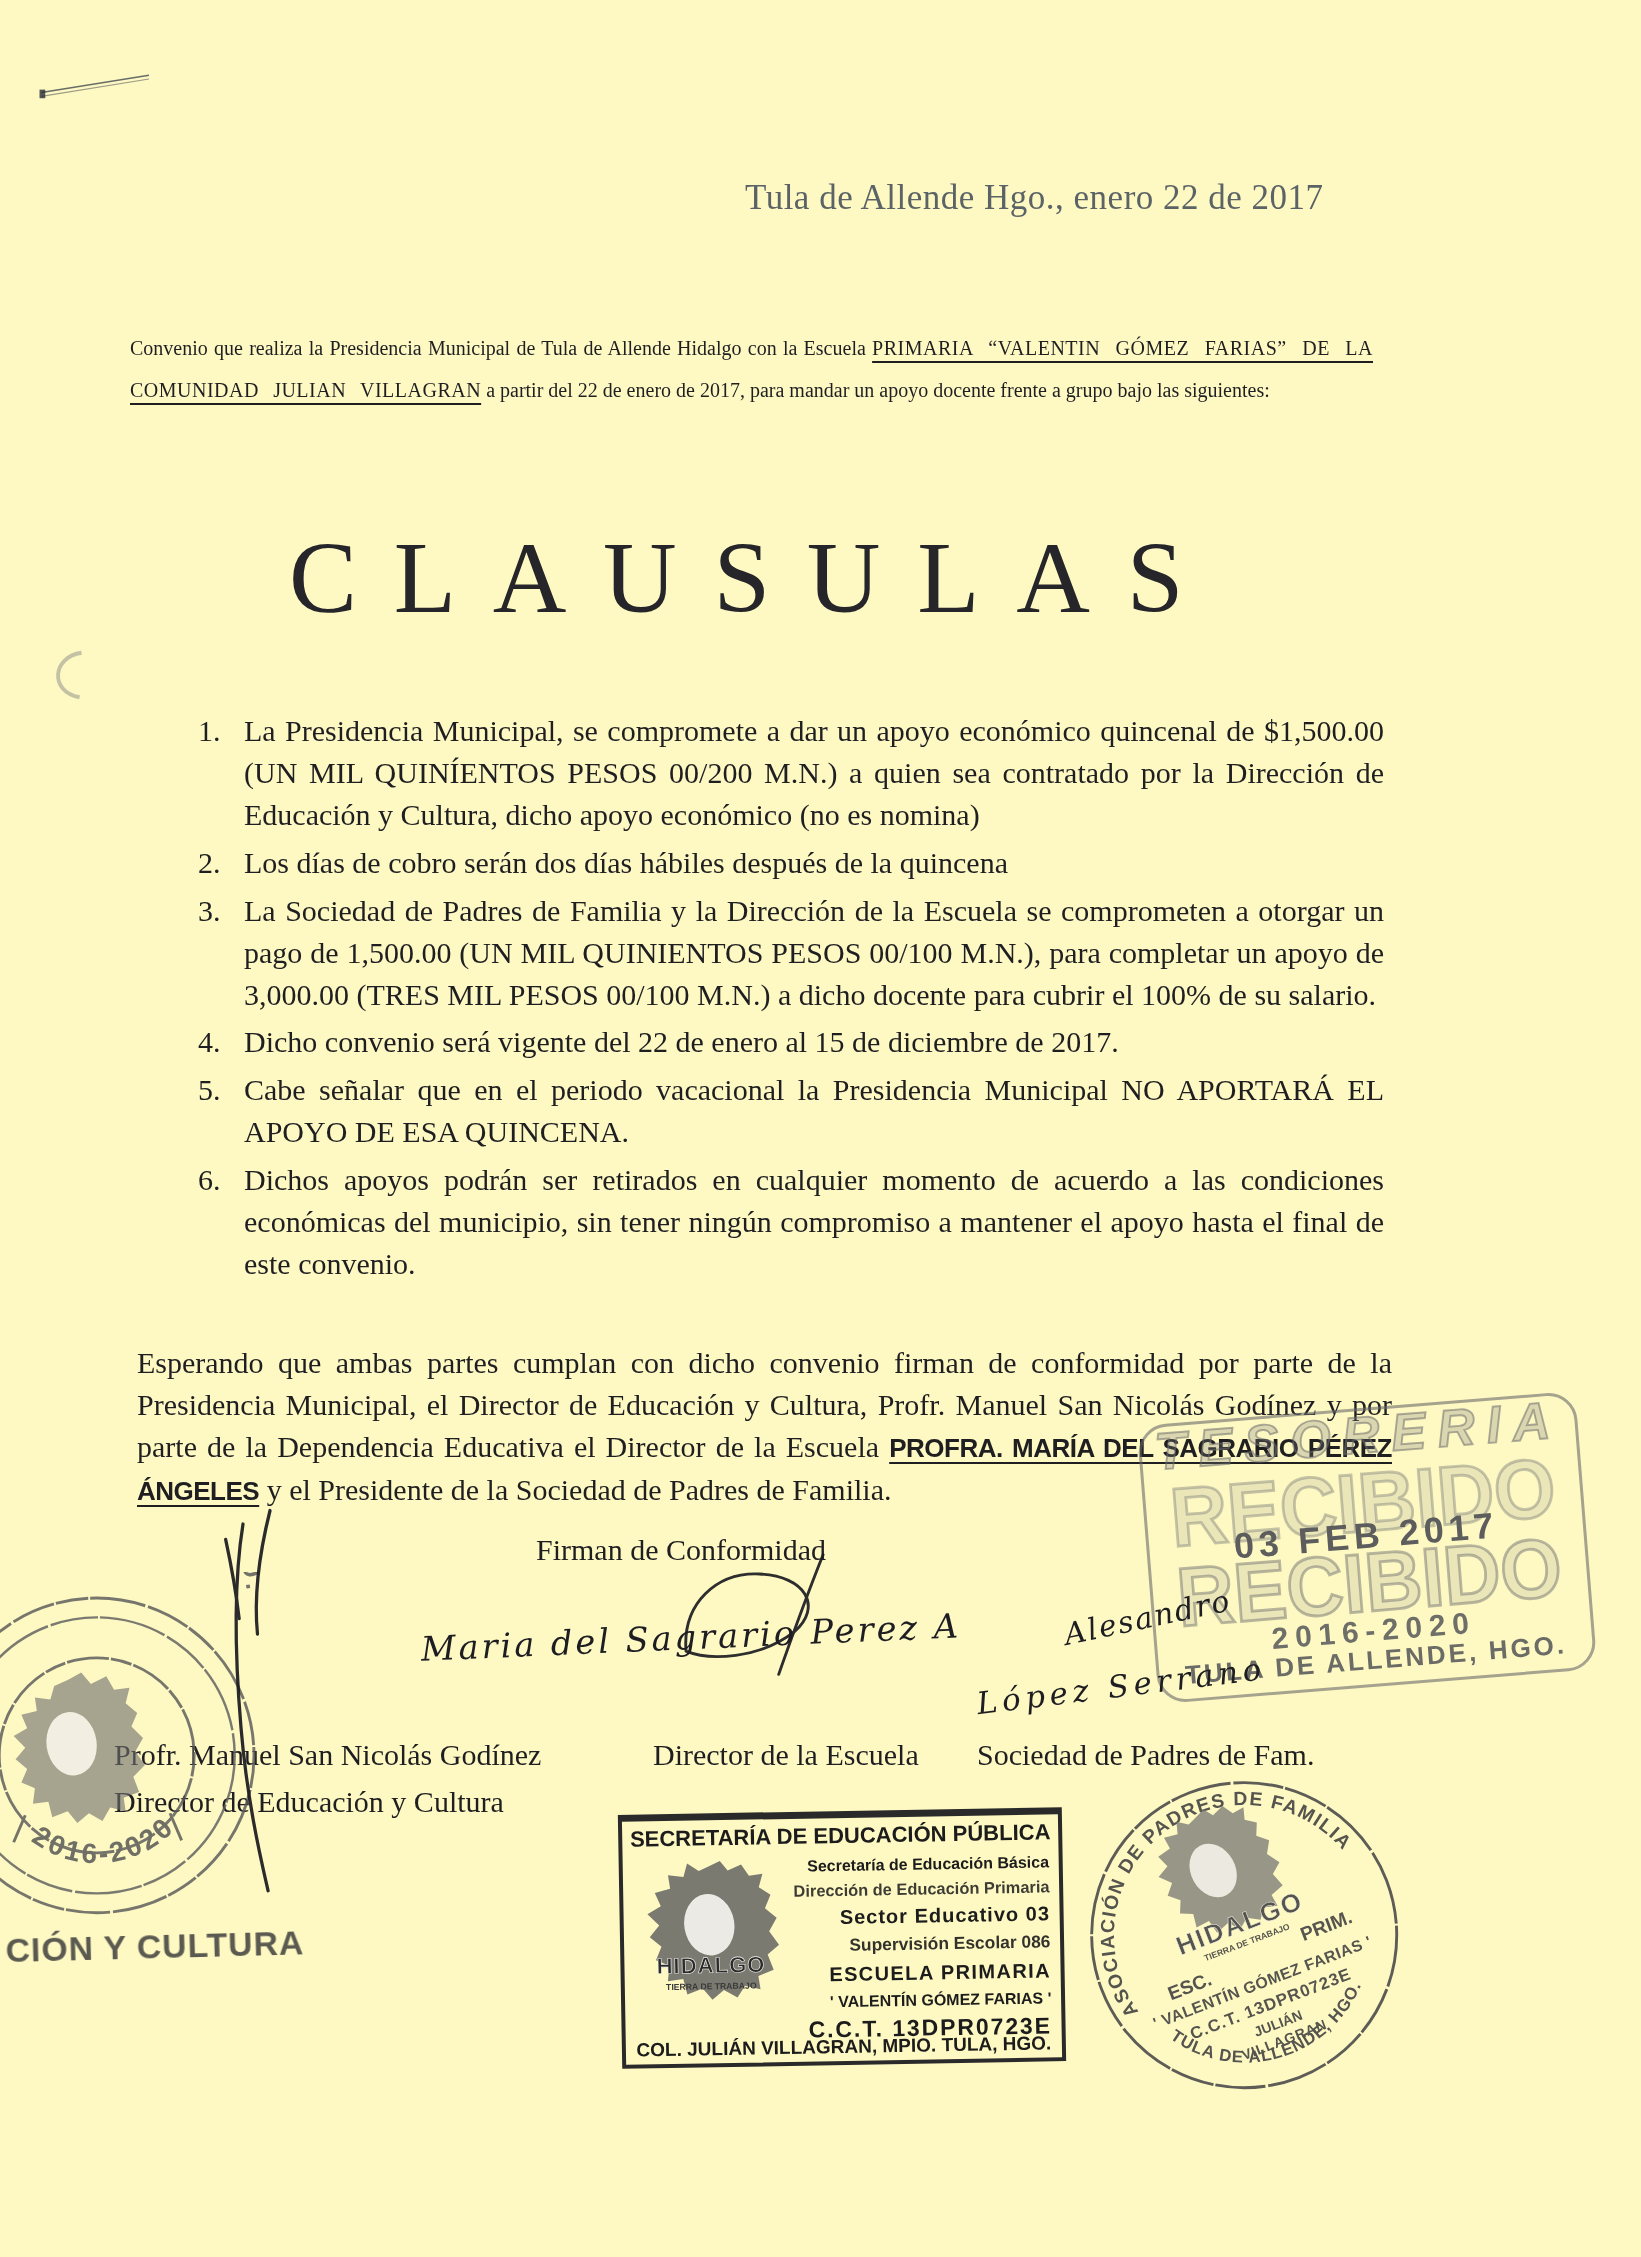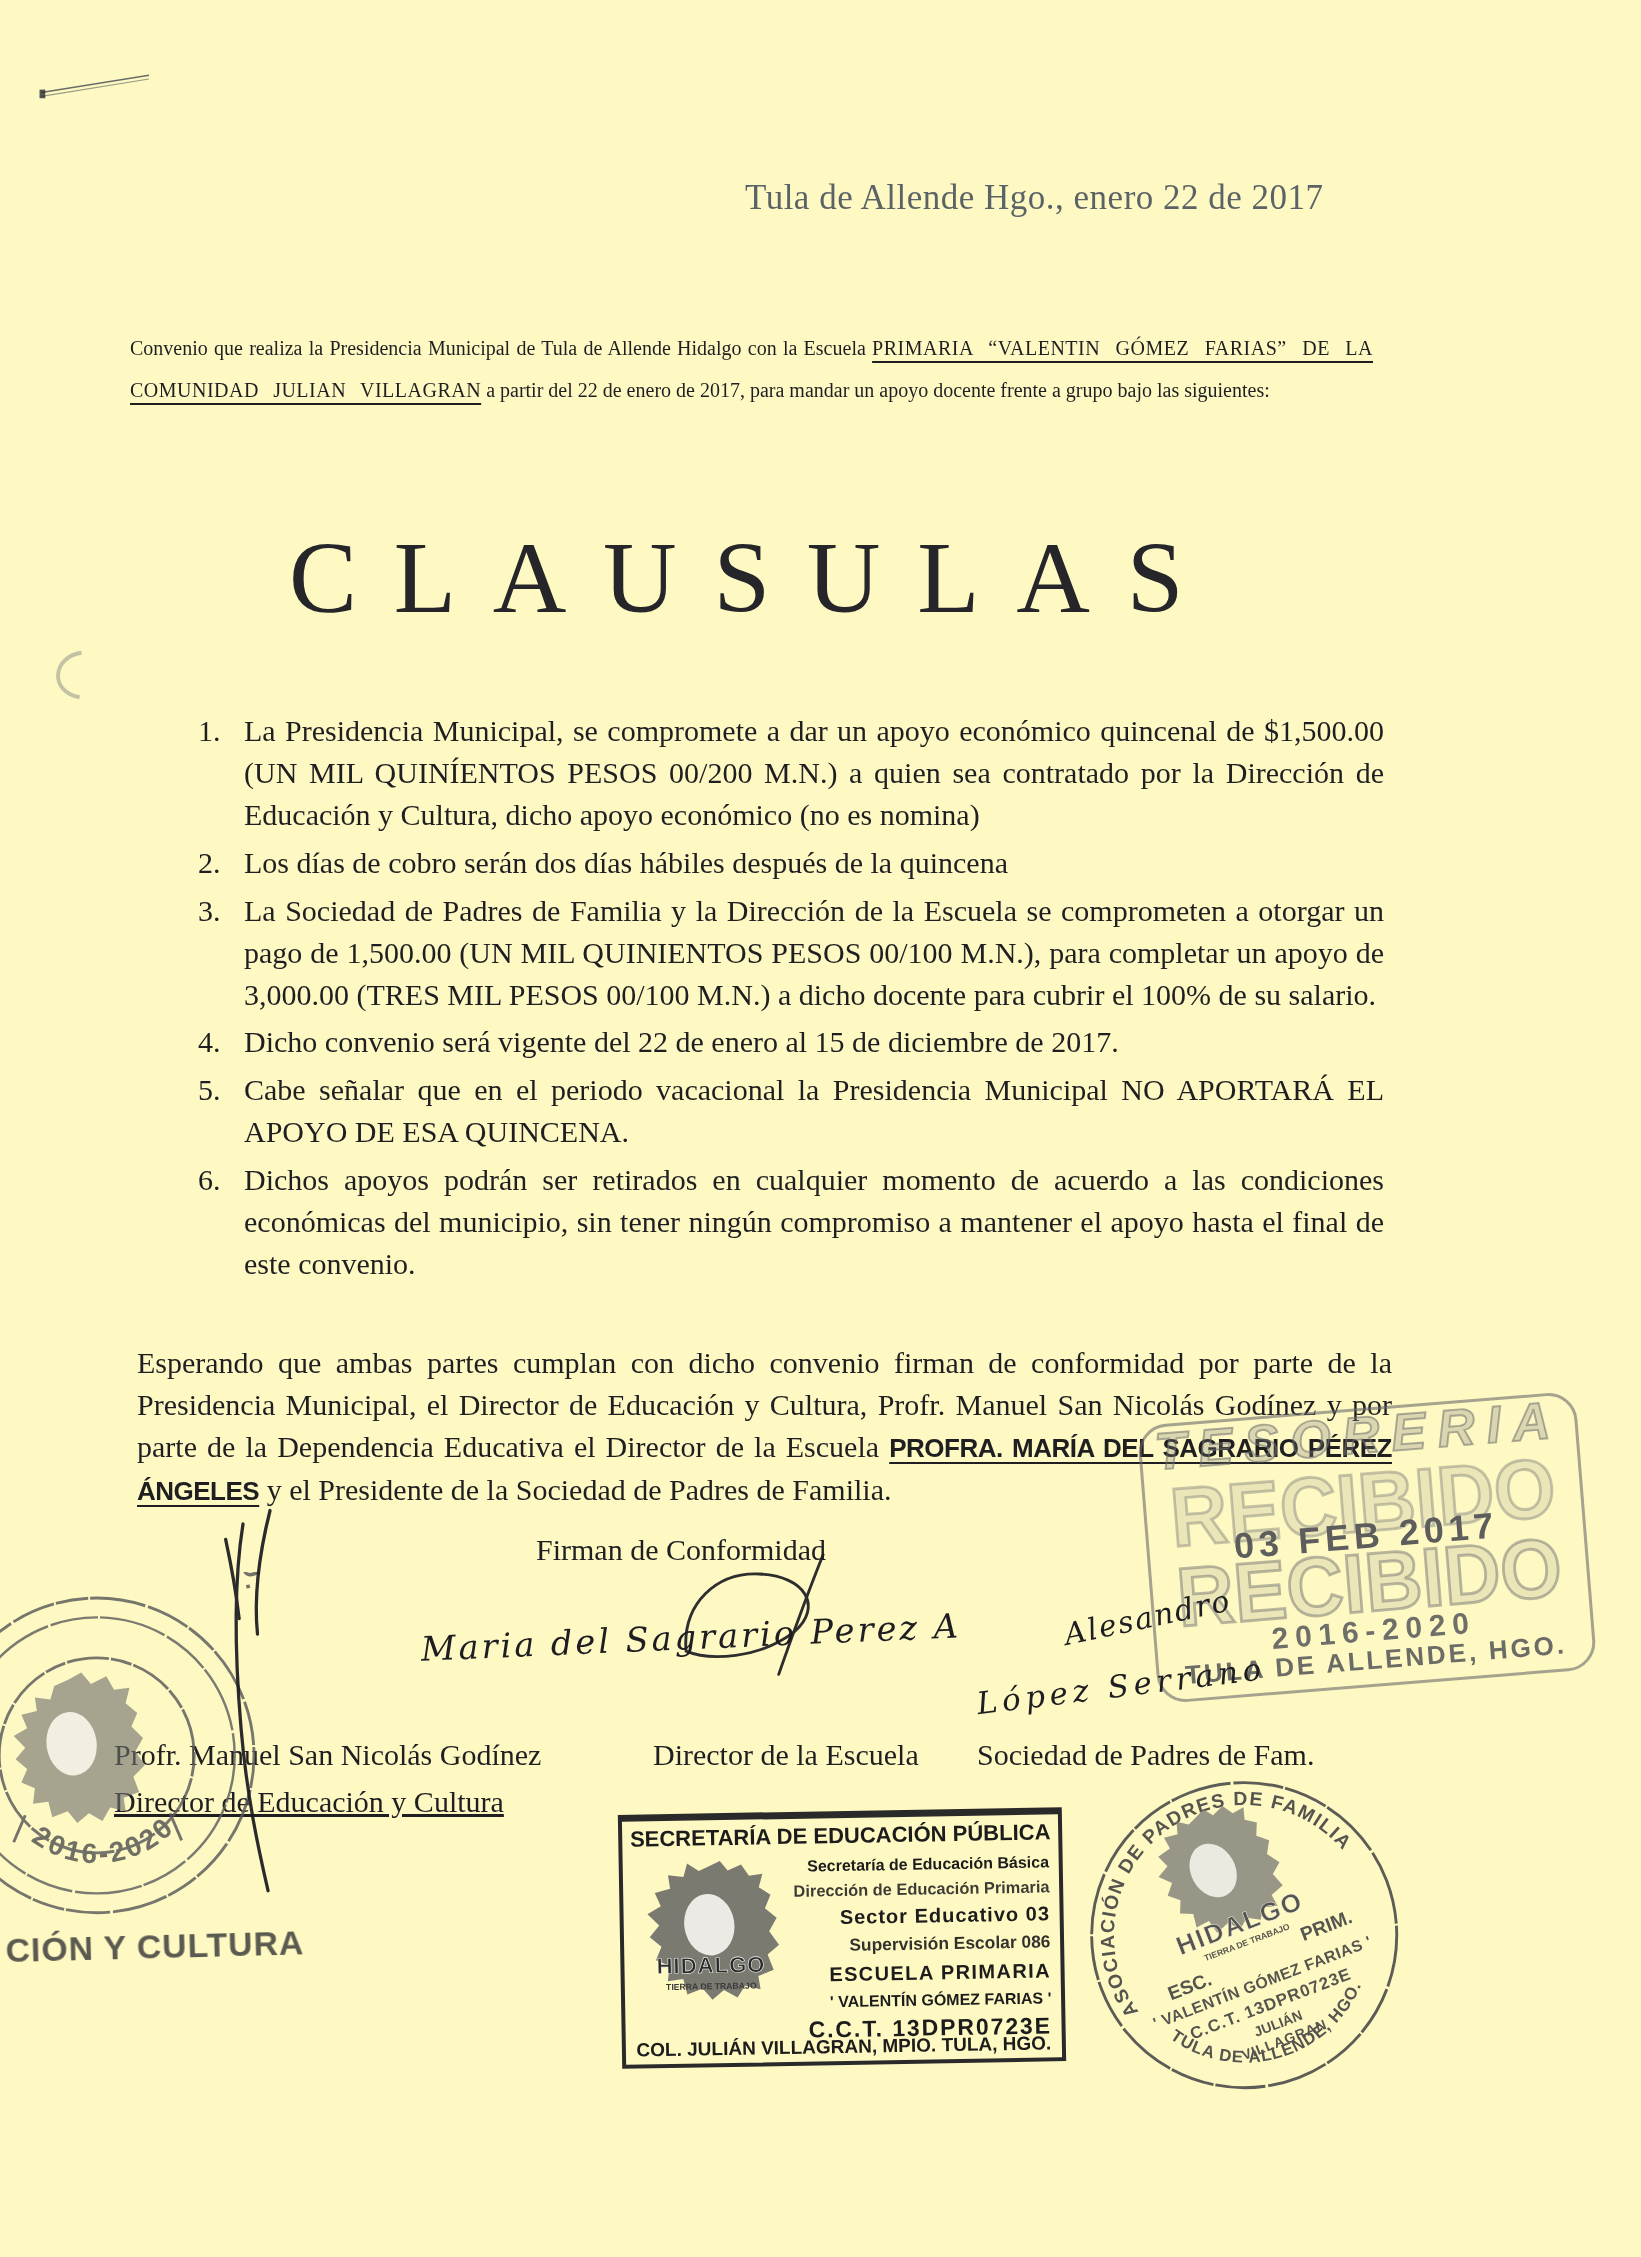--- a/index.html
+++ b/index.html
@@ -20,21 +20,21 @@
   .cnum{flex:none;width:46px;font-size:30px;line-height:42px;}
   .ctext{flex:1;font-size:30px;line-height:42px;text-align:justify;}
   .closing{position:absolute;left:137px;top:1342px;width:1255px;font-size:30px;line-height:42px;
            text-align:justify;margin:0;}
   .u-sans{font-family:"Liberation Sans",sans-serif;font-weight:bold;font-size:26px;letter-spacing:-0.5px;
           text-decoration:underline;text-decoration-thickness:2.4px;text-underline-offset:4.8px;}
   .firman{position:absolute;left:536px;top:1533px;font-size:30px;}
   .name-left{position:absolute;left:114px;top:1738px;font-size:30px;}
   .role-center{position:absolute;left:653px;top:1738px;font-size:30px;}
   .role-right{position:absolute;left:977px;top:1738px;font-size:30px;}
-  .title-left{position:absolute;left:114px;top:1785px;font-size:30px;text-decoration:underline;}
+  .title-left{position:absolute;left:114px;top:1785px;font-size:30px;}
   
   .stamp-tes{position:absolute;left:1147px;top:1408px;width:434px;height:273px;
              border:3.9px solid rgba(105,105,105,.6);border-radius:29px;transform:rotate(-4.6deg);
              font-family:"Liberation Sans",sans-serif;}
   .tes-title{position:absolute;top:-5.8px;left:0;right:0;text-align:center;font-size:52px;font-weight:bold;
              font-style:italic;letter-spacing:11.6px;color:rgba(125,125,125,.28);
              -webkit-text-stroke:1.9px rgba(110,110,110,.55);white-space:nowrap;}
   .tes-big{position:absolute;top:44px;left:1.9px;width:429px;text-align:center;font-size:83px;font-weight:bold;
            transform:scaleX(.95);color:rgba(130,130,130,.16);-webkit-text-stroke:2.9px rgba(115,115,115,.40);
            white-space:nowrap;}

